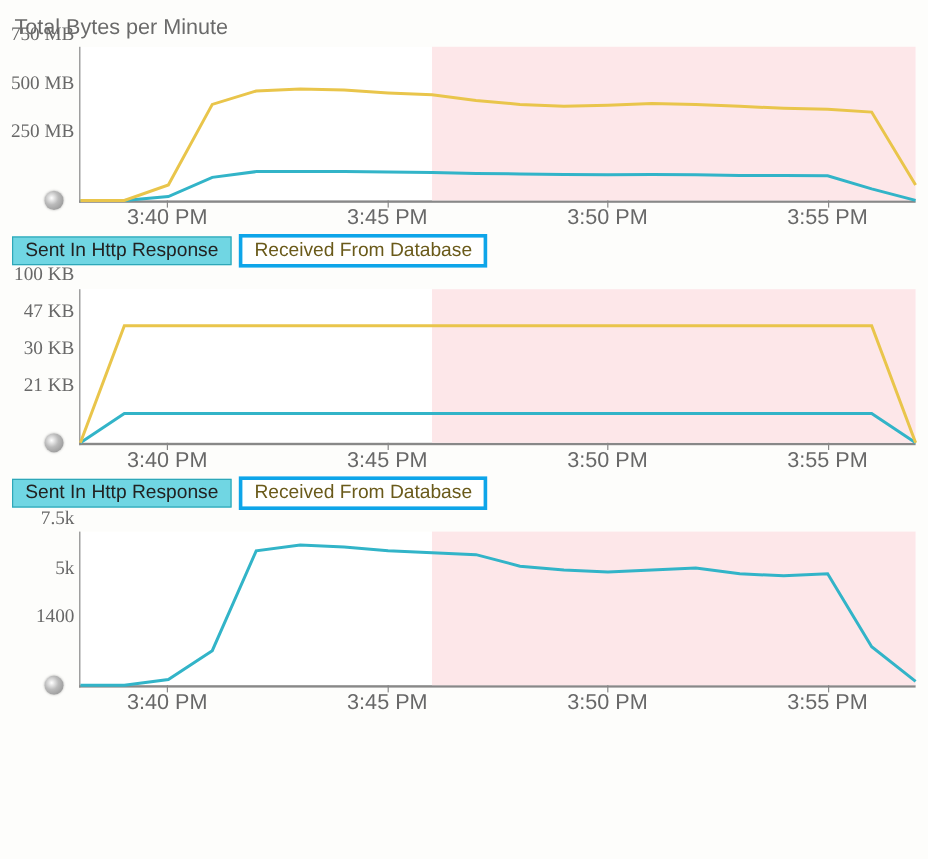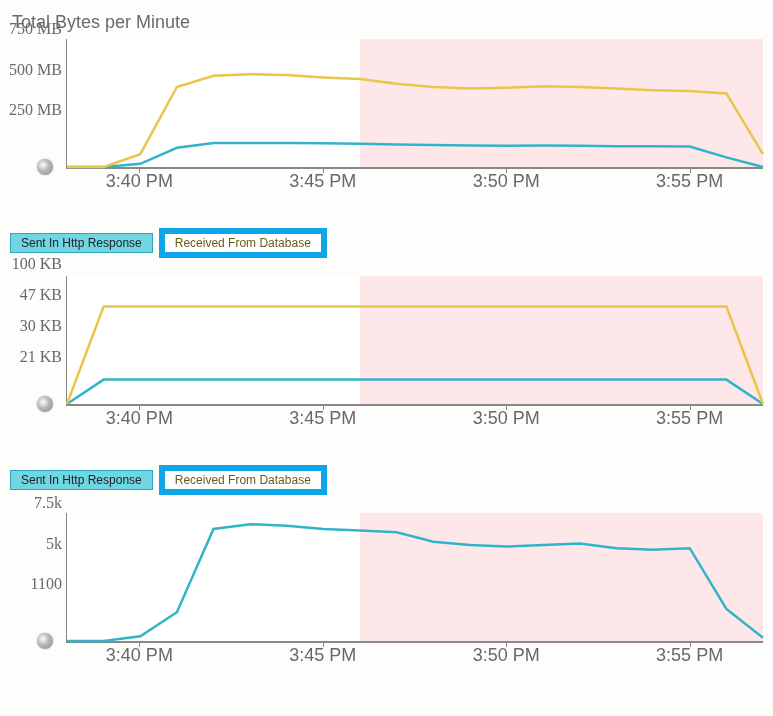--- a/index.html
+++ b/index.html
@@ -67,33 +67,32 @@
     background: #888; top: -2px;
   }
   svg.lines {
     position: absolute;
     left: 0; top: 0; width: 100%; height: 100%;
     overflow: visible;
   }
   .legend { margin-top: 6px; }
   .legend-item {
     display: inline-block;
-    font-size: 12px;
+    font-size: 16px;
     padding: 2px 10px;
     margin-right: 6px;
     color: #222;
-    margin-top: 33px;
   }
   .legend-cyan {
     background: #70d6e3;
     border: 1px solid #2ea7b8;
   }
   .legend-yellow {
     background: #fff;
-    border: 6px solid #0ea5e9;
+    border: 3px solid #0ea5e9;
     color: #6a5a1a;
   }
   .spinner {
     position: absolute;
     left: -30px; bottom: -8px;
     width: 16px; height: 16px;
     border-radius: 50%;
     background: radial-gradient(circle at 6px 6px, #fff, #bbb 40%, #888);
     box-shadow: 0 0 2px rgba(0,0,0,.3);
   }
@@ -156,21 +155,21 @@
           <div class="x-tick" style="left: 63.1579%;">3:50 PM</div>
           <div class="x-tick-mark" style="left: 89.4737%;"></div>
           <div class="x-tick" style="left: 89.4737%;">3:55 PM</div>
         </div>
       </div>
       <div class="legend"><span class="legend-item legend-cyan">Sent In Http Response</span><span class="legend-item legend-yellow">Received From Database</span></div>
     </div>
     <div class="chart-block">
       <div class="plot-wrap">
         <div class="y-axis">
-          <div class="y-tick" style="bottom: 31.25%;">1100</div>
+          <div class="y-tick" style="bottom: 31.25%;">1400</div>
           <div class="y-tick" style="bottom: 62.5%;">5k</div>
           <div class="y-tick" style="bottom: 93.75%;">7.5k</div>
         </div>
         <div class="plot-area">
           <div class="shade" style="left: 42.1053%; right: 0%;"></div>
           <div class="spinner"></div>
           <svg class="lines" viewBox="0 0 1000 1000" preserveAspectRatio="none">
             <path d="M0.0 1000.0 L52.6 1000.0 L105.3 962.5 L157.9 775.0 L210.5 125.0 L263.2 87.5 L315.8 100.0 L368.4 125.0 L421.1 137.5 L473.7 150.0 L526.3 225.0 L578.9 250.0 L631.6 262.5 L684.2 250.0 L736.8 237.5 L789.5 275.0 L842.1 287.5 L894.7 275.0 L947.4 750.0 L1000.0 975.0 " fill="none" stroke="#32b4c8" stroke-width="2.5" vector-effect="non-scaling-stroke"></path>
           </svg>
         </div>

